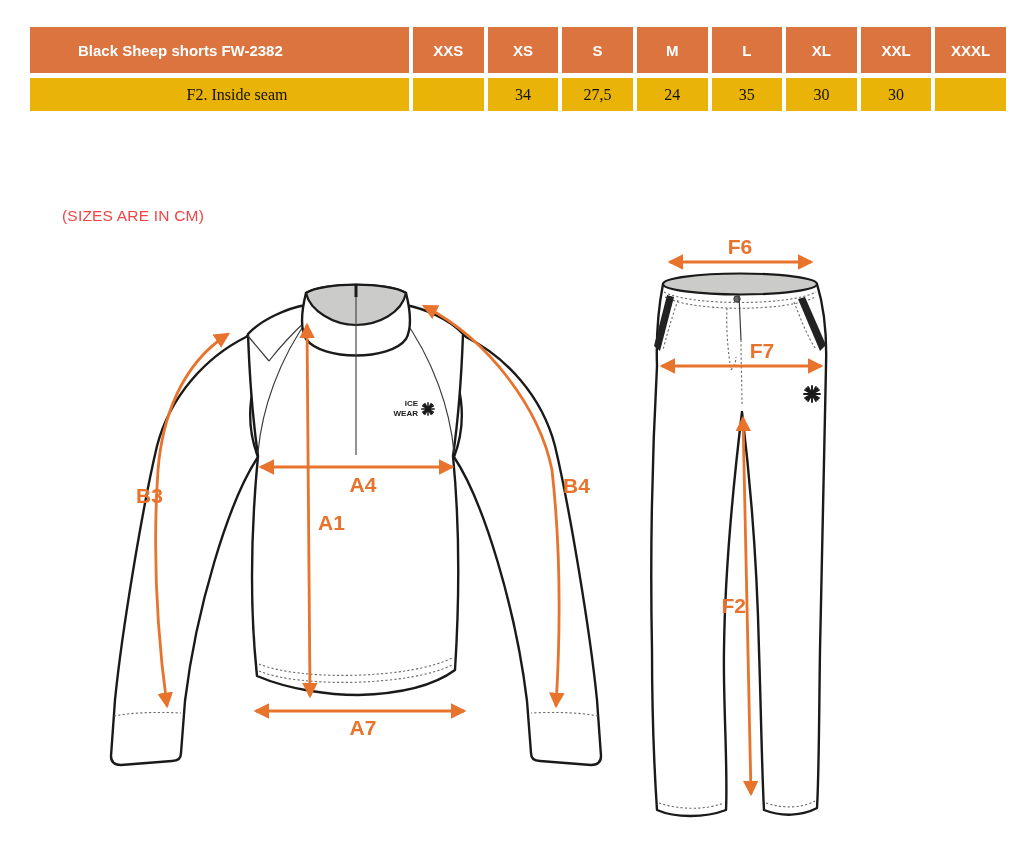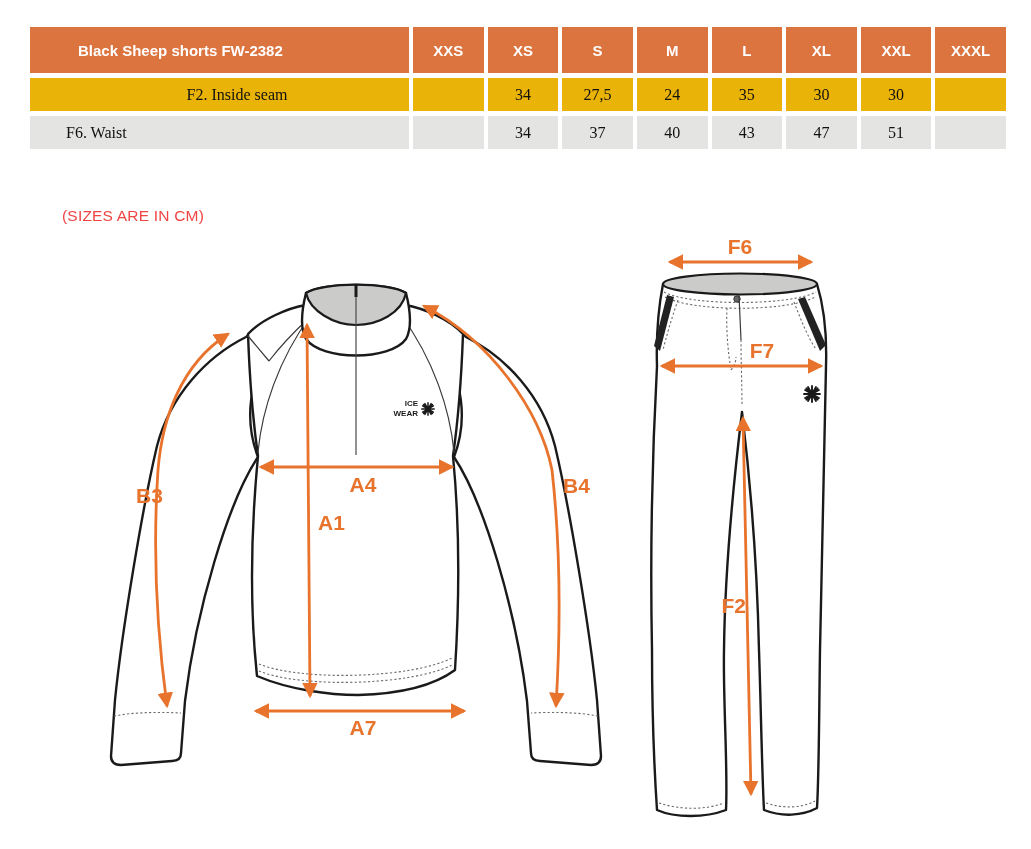--- a/index.html
+++ b/index.html
@@ -51,31 +51,20 @@
     <tbody>
       <tr class="row-dark">
         <td class="row-label">F2. Inside seam</td>
         <td></td>
         <td>34</td>
         <td>27,5</td>
         <td>24</td>
         <td>35</td>
         <td>30</td>
         <td>30</td>
-        <td></td>
-      </tr>
-      <tr class="row-light">
-        <td class="row-label">F6. Waist</td>
-        <td></td>
-        <td>34</td>
-        <td>37</td>
-        <td>40</td>
-        <td>43</td>
-        <td>47</td>
-        <td>51</td>
         <td></td>
       </tr>
     </tbody>
   </table>
 </div>
 
 <div class="cm-note">(SIZES ARE IN CM)</div>
 
 <svg class="diagram" width="1031" height="849" viewBox="0 0 1031 849">
   <defs>

